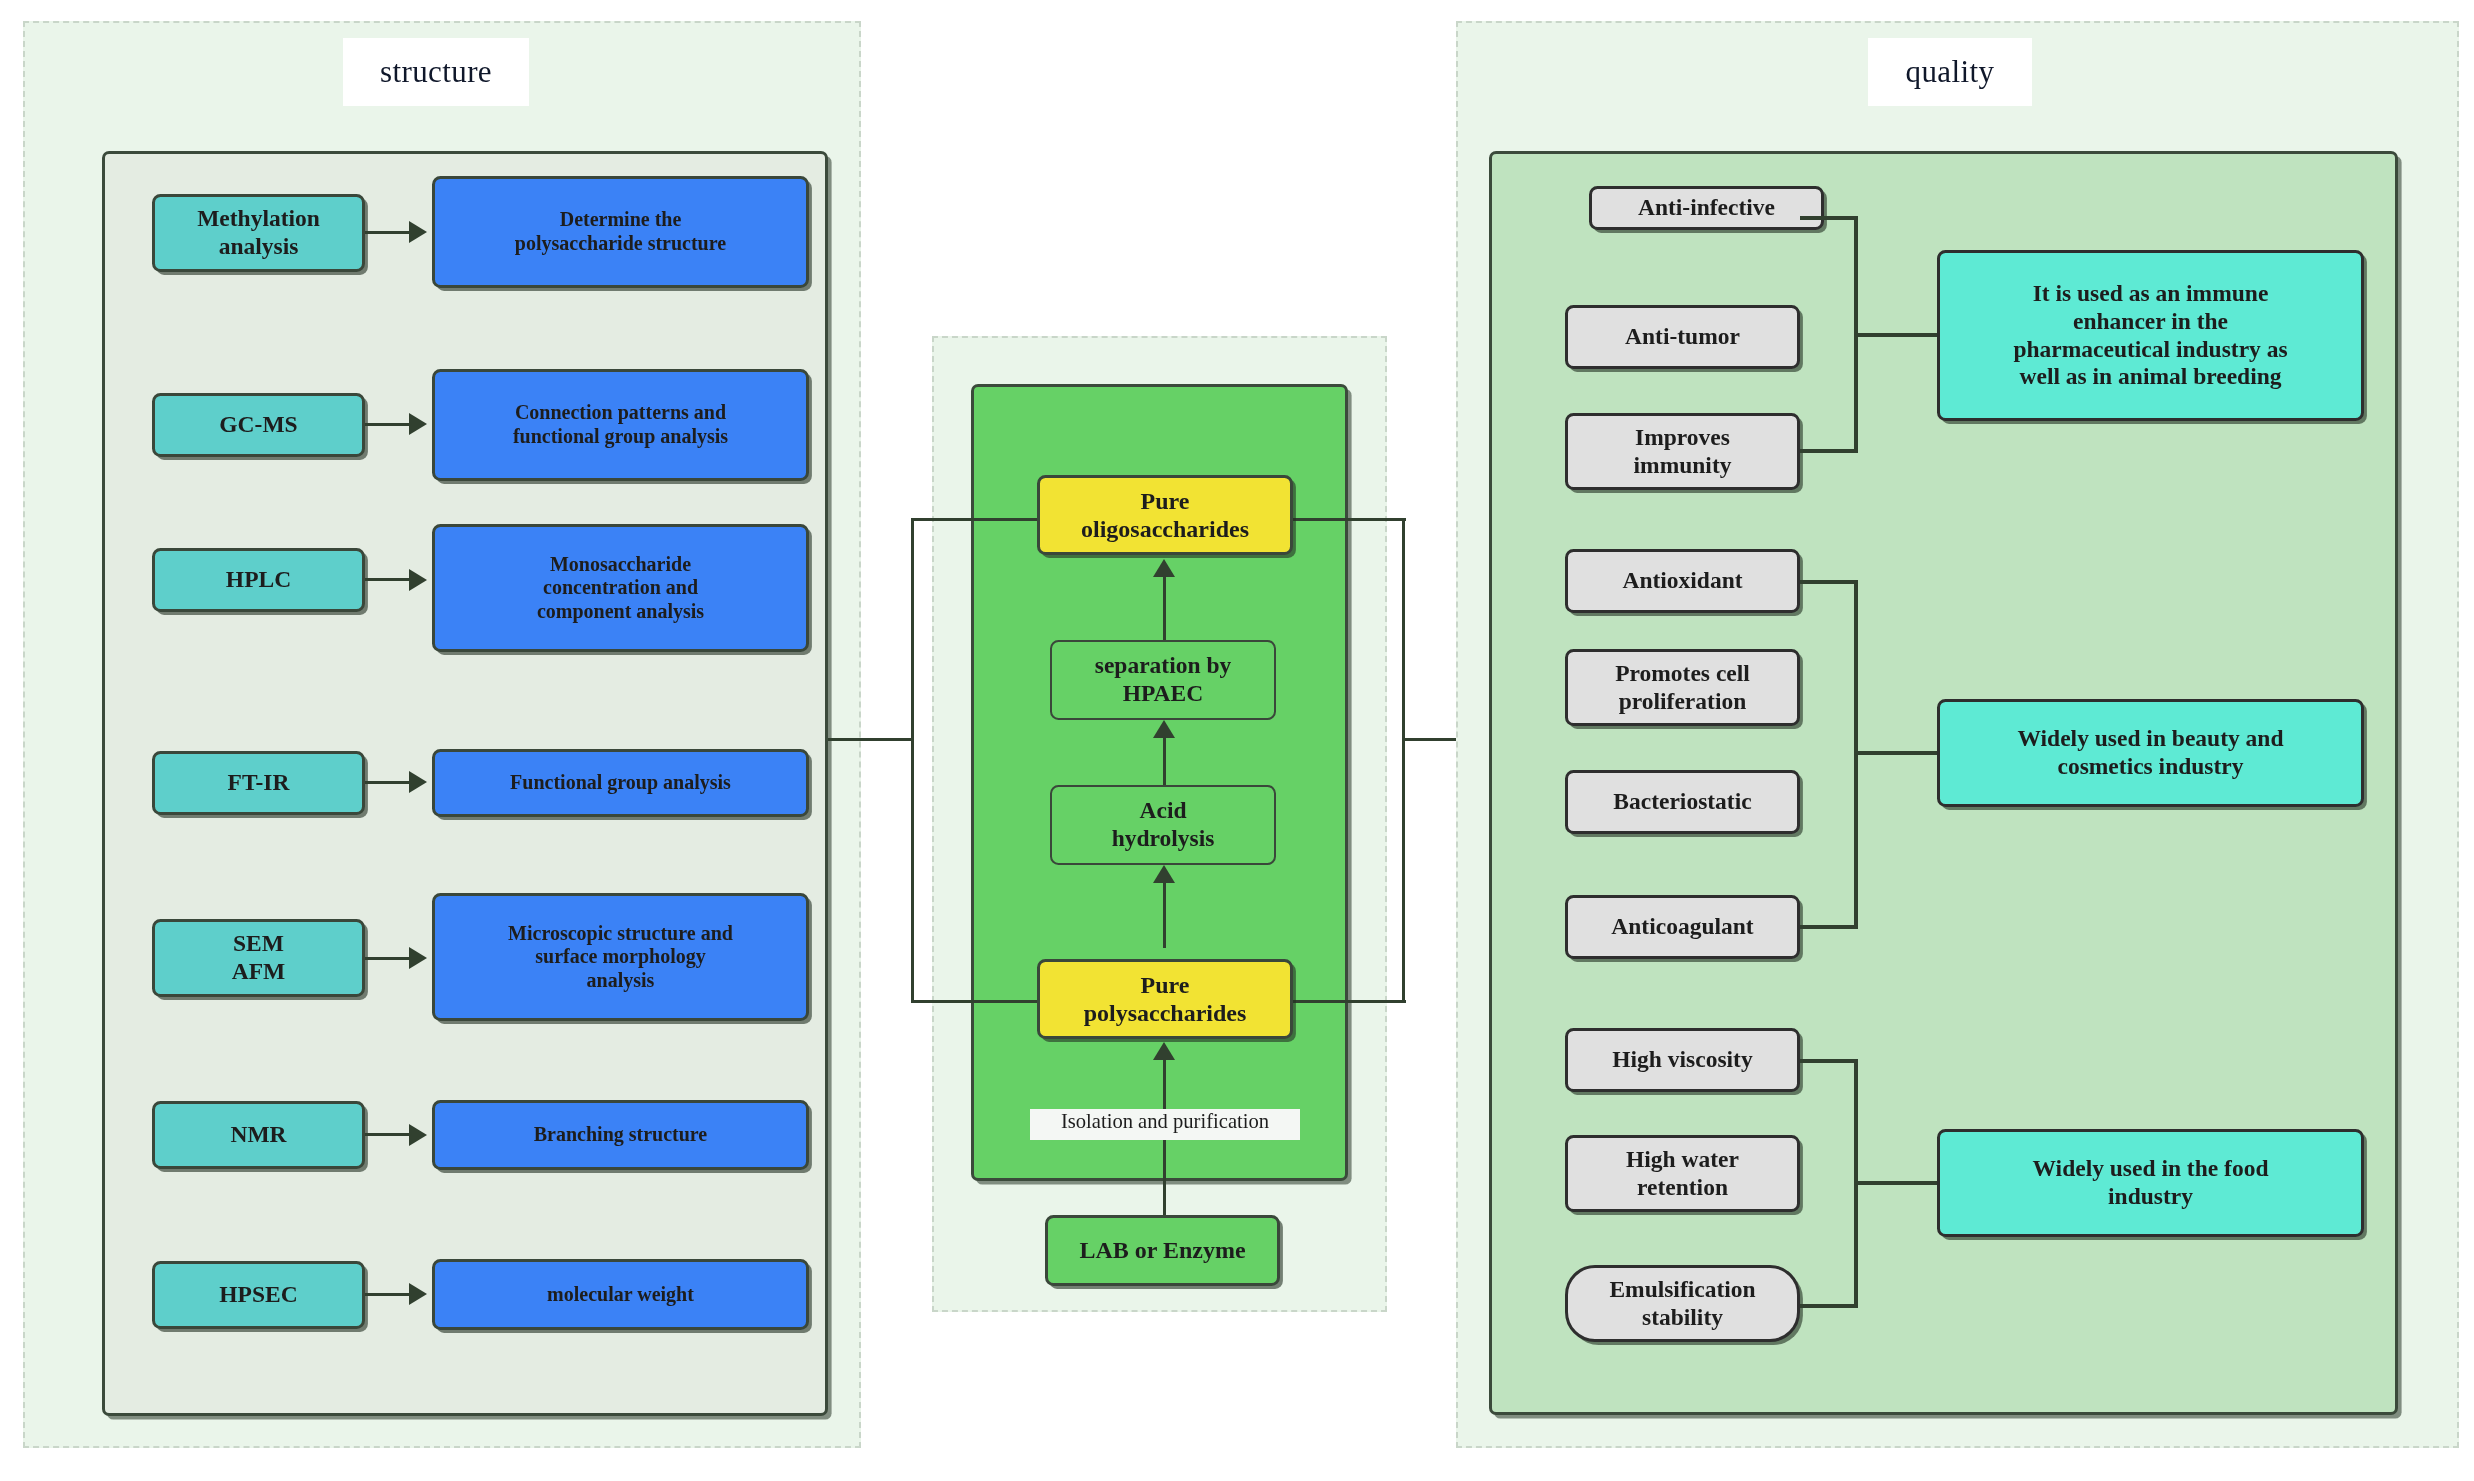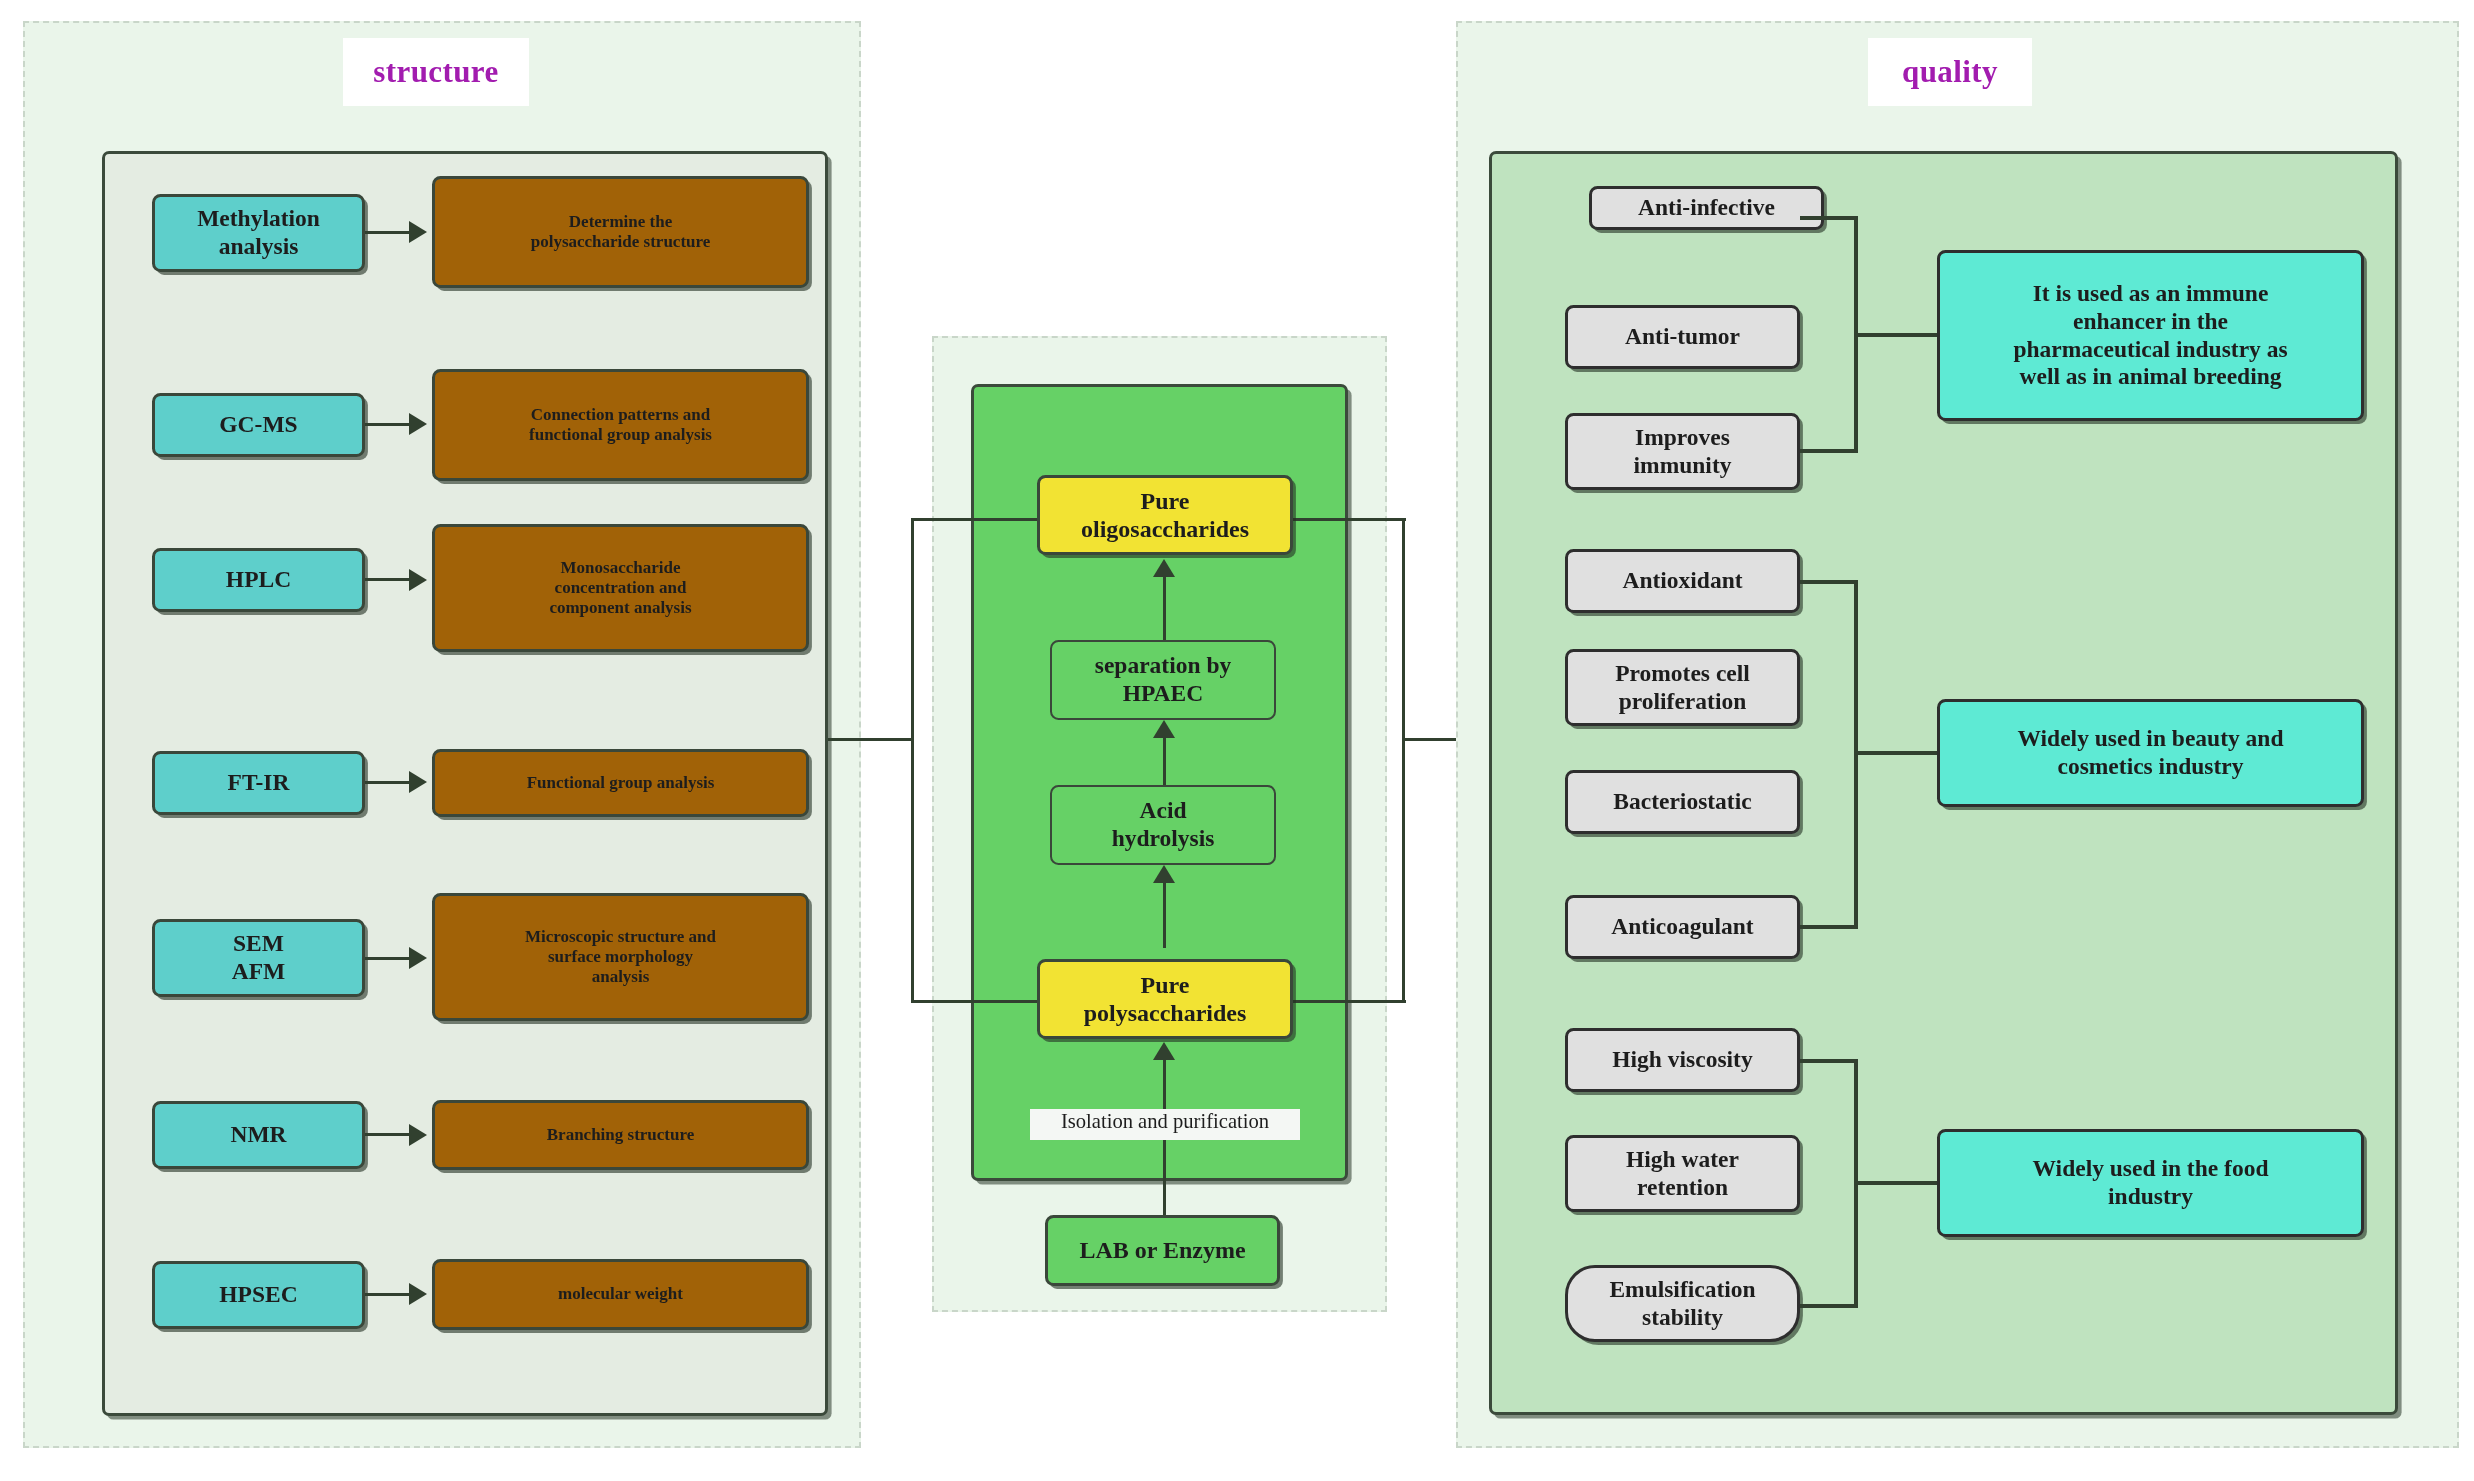--- a/index.html
+++ b/index.html
@@ -33,43 +33,43 @@
   .panel-quality{background:#bfe3bf;}
   .panel-center{background:#66d166;}
 
   
   .zone-title{
     position:absolute;
     background:#ffffff;
     display:flex;
     align-items:center;
     justify-content:center;
-    font-weight:bold;
+    font-weight:normal;
     font-size:31px;
     letter-spacing:0.4px;
-    color:#a21caf;
+    color:#0f172a;
   }
 
   
   .node{
     position:absolute;
     box-sizing:border-box;
     display:flex;
     align-items:center;
     justify-content:center;
     text-align:center;
     border:3.6px solid #3a473a;
     border-radius:8.5px;
     font-weight:bold;
     line-height:1.18;
     padding:2.8px 7.1px;
     box-shadow:3.6px 3.6px 0 -0.7px rgba(35,48,35,.6);
   }
   .node.method{background:#5ecfcb;font-size:23.5px;}
-  .node.result{background:#a16207;font-size:17px;}
+  .node.result{background:#3b82f6;font-size:20px;}
   .node.benefit{background:#e0e0e0;font-size:23.5px;border-color:#2e2e2e;}
   .node.appli{background:#5eead4;font-size:23.5px;border-color:#2e2e2e;}
   .node.proc{background:#66d166;font-size:23.5px;box-shadow:none;border-width:2.8px;}
   .node.pure{background:#f2e333;font-size:24px;}
   .node.source{background:#66d166;font-size:24px;}
 
   
   .edge-label{
     position:absolute;
     background:#f4f7f4;

